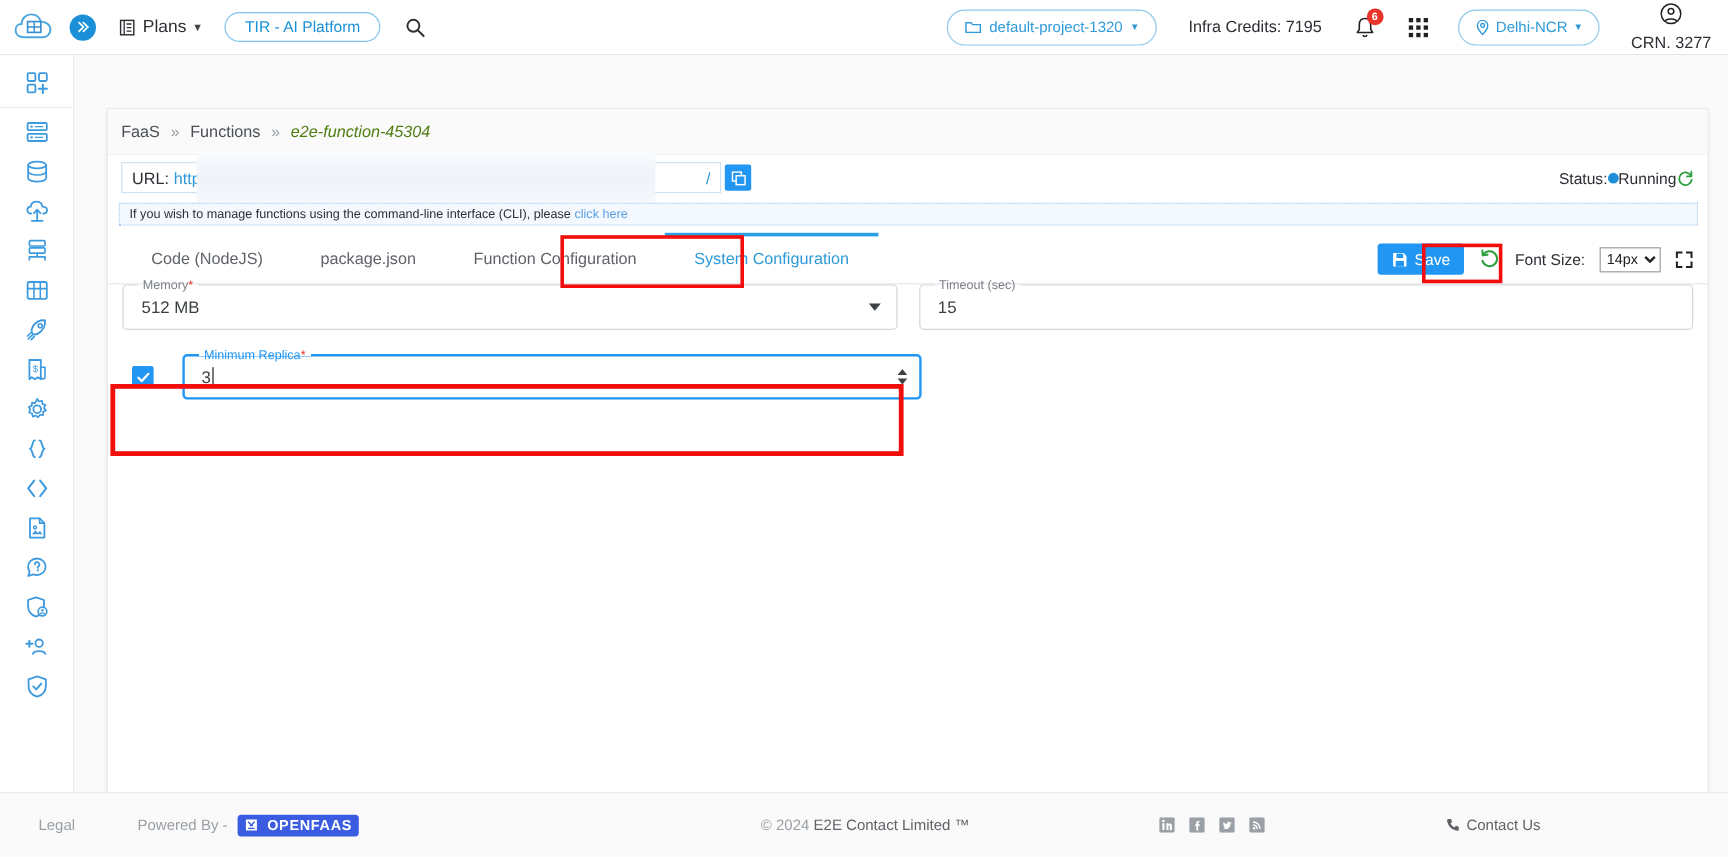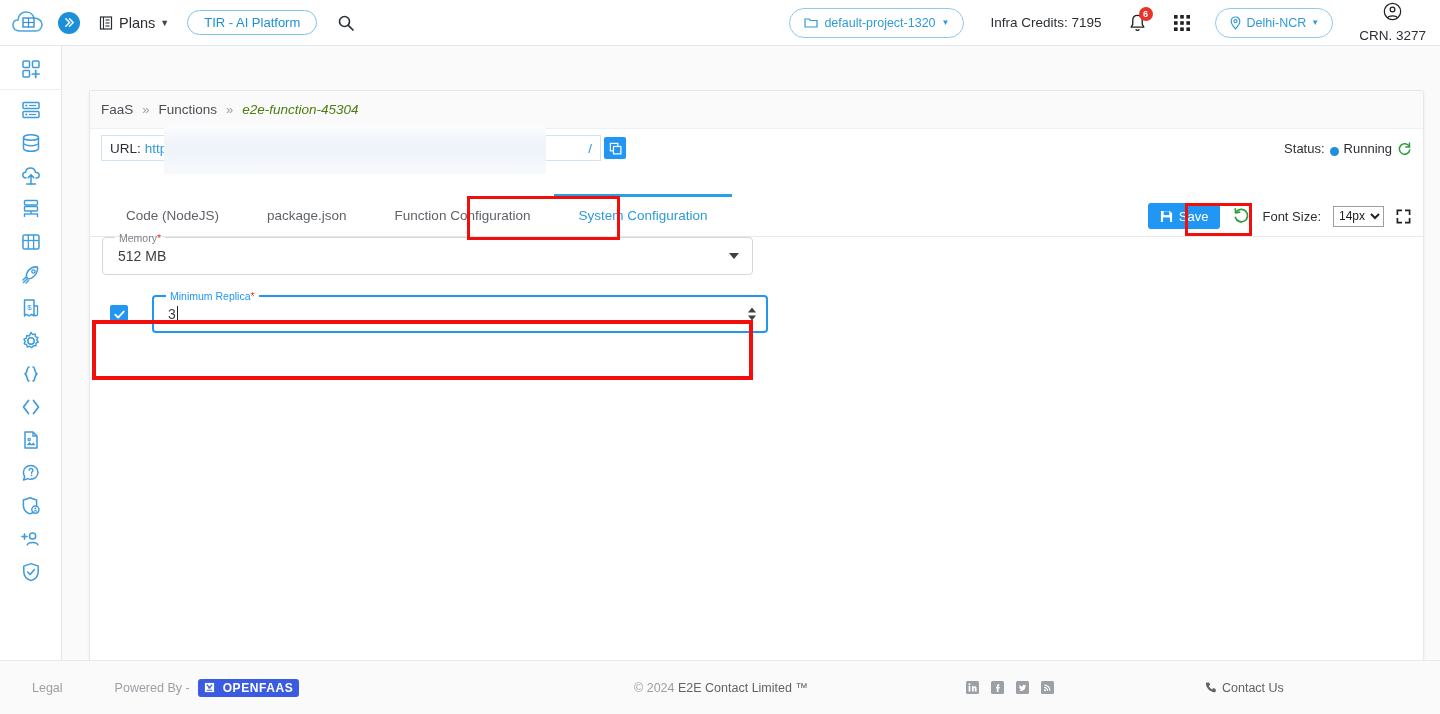--- a/index.html
+++ b/index.html
@@ -115,21 +115,21 @@
     position: absolute; left: 62px; top: -12px; width: 382px; height: 50px;
     background: linear-gradient(180deg,#fbfcfe 0%, #eef3fa 45%, #f7f9fc 100%);
     pointer-events: none;
   }
   .copy-btn {
     width: 22px; height: 22px; margin-left: 3px; background: #2196f3;
     display: flex; align-items: center; justify-content: center;
     cursor: pointer; border-radius: 2px; flex: none;
   }
   .status-box {
-    margin-left: auto; display: flex; align-items: flex-end; gap: 5px;
+    margin-left: auto; display: flex; align-items: center; gap: 0;
     font-size: 13px; color: #2b2f33;
   }
   .status-dot { width: 9px; height: 9px; border-radius: 50%; background: #1f8fd8; display:inline-block;}
 
   .cli-bar {
     position: absolute; left: 9px; top: 78px; width: 1316px; height: 19px;
     background: #f4f9ff; border: 1px dotted #a9cdf0;
     display: flex; align-items: center; padding-left: 8px;
     font-size: 10.5px; color: #2b2f33;
   }
@@ -522,20 +522,24 @@
         <span>Running</span>
         <span style="display:flex;cursor:pointer;">
           <svg width="15" height="15" viewBox="0 0 16 16">
             <path d="M13.2 6.2 A5.6 5.6 0 1 0 13.6 9.6" fill="none" stroke="#2e9e3e" stroke-width="1.6" stroke-linecap="round"></path>
             <path d="M13.3 2.2 L13.3 6.4 L9.4 6.4" fill="none" stroke="#2e9e3e" stroke-width="1.6" stroke-linecap="round" stroke-linejoin="round"></path>
           </svg>
         </span>
       </div>
     </div>
 
+    <div class="cli-bar">
+      <span>If you wish to manage functions using the command-line interface (CLI), please</span>
+      <span class="cli-link">click here</span>
+    </div>
 
     <div class="tabrow">
       <div class="tab">Code (NodeJS)</div>
       <div class="tab">package.json</div>
       <div class="tab">Function Configuration</div>
       <div class="tab active">System Configuration</div>
     </div>
 
     <div class="toolbar">
       <button class="save-btn">
@@ -574,20 +578,28 @@
         <div class="mfield" style="width: 651px;">
           <fieldset>
             <legend>
               <span>Memory</span><span class="req">*</span>
             </legend>
           </fieldset>
           <span class="mvalue">512 MB</span>
           <span class="caret-down"></span>
         </div>
 
+        <div class="mfield" style="width: 651px;">
+          <fieldset>
+            <legend>
+              <span>Timeout (sec)</span>
+            </legend>
+          </fieldset>
+          <span class="mvalue">15</span>
+        </div>
       </div>
 
       <div class="replica-row">
         <div class="chk">
           <svg width="13" height="13" viewBox="0 0 14 14">
             <path d="M2.5 7.3 L5.6 10.3 L11.5 3.8" fill="none" stroke="#fff" stroke-width="2" stroke-linecap="round" stroke-linejoin="round"></path>
           </svg>
         </div>
 
         <div class="mfield focused" style="width: 616px; height: 38px;">

